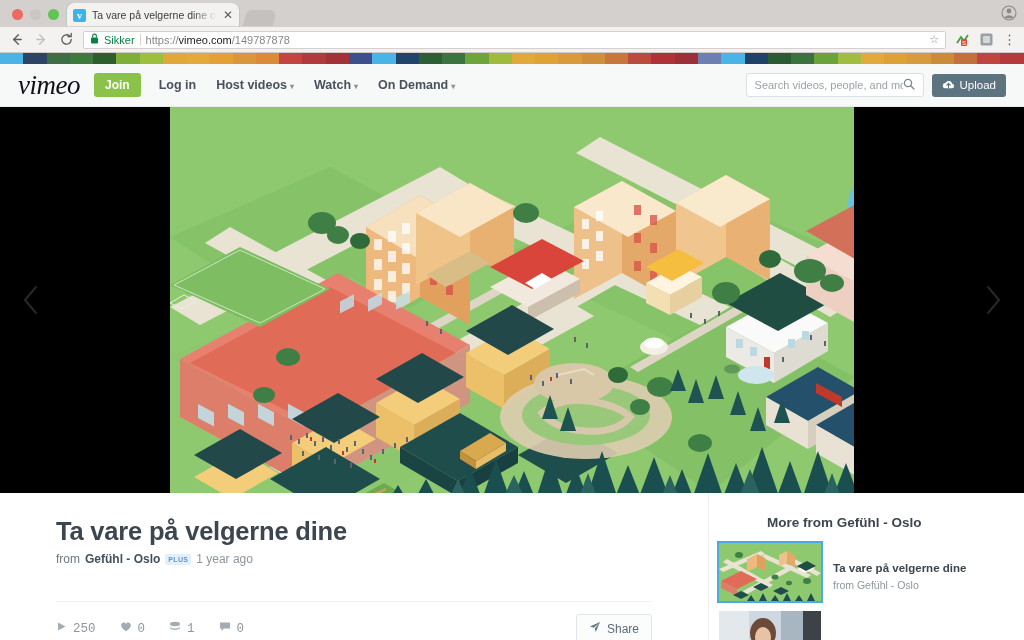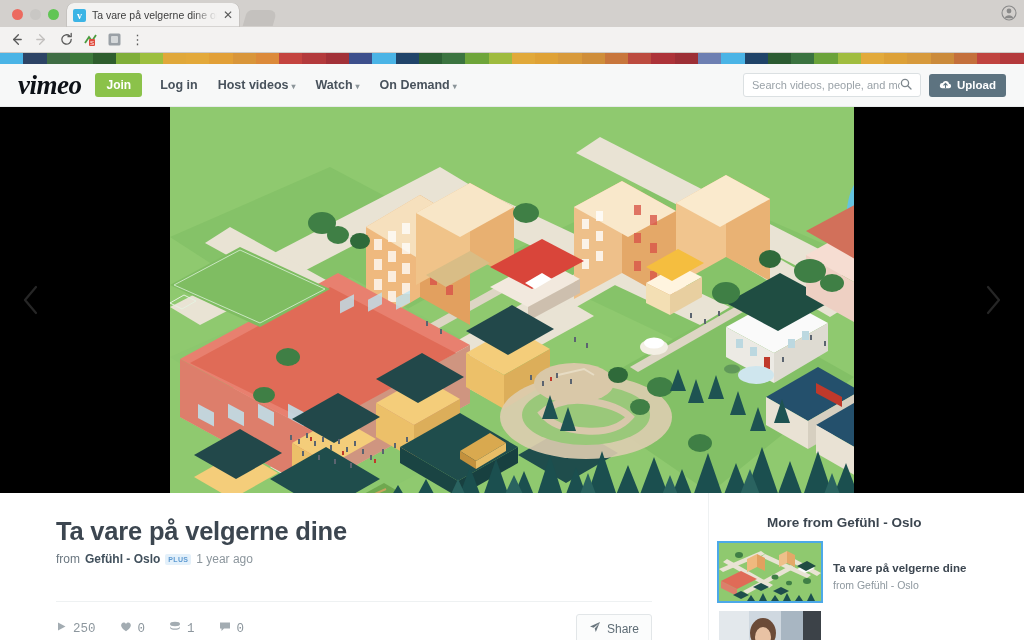--- a/index.html
+++ b/index.html
@@ -113,21 +113,21 @@
     height: 43px;
     background: #f7f8f8;
     display: flex;
     align-items: center;
     padding: 0 18px;
     border-bottom: 1px solid #e8ebec;
   }
   .vimeo-logo {
     font-family: "Liberation Serif", serif;
     font-style: italic;
-    font-weight: bold;
+    font-weight: normal;
     font-size: 27px;
     color: #0d1117;
     letter-spacing: -0.5px;
     margin-right: 14px;
     cursor: pointer;
   }
   .join-btn {
     background: #8bc24a;
     color: #fff;
     font-size: 12px;
@@ -159,21 +159,21 @@
     border: none; outline: none; flex: 1;
     font-size: 11px; color: #7d868c;
     font-family: "Liberation Sans", sans-serif;
     background: transparent;
   }
   .search-box input::placeholder { color: #9aa2a8; }
   .upload-btn {
     background: #5d7380;
     color: #fff;
     font-size: 11.5px;
-    font-weight: bold;
+    font-weight: normal;
     padding: 5px 10px;
     border-radius: 3px;
     display: flex; align-items: center; gap: 5px;
     cursor: pointer;
   }
 
   
   .player-wrap {
     position: relative;
     height: 386px;
@@ -390,20 +390,32 @@
           <path d="M11 8 H3" stroke="#c2c0be" stroke-width="1.4" stroke-linecap="round"></path>
         </svg>
     </span>
     <span class="nav-icon">
       <svg width="15" height="15" viewBox="0 0 16 16">
           <path d="M13 8a5 5 0 1 1-1.6-3.7" fill="none" stroke="#5a5a5a" stroke-width="1.4" stroke-linecap="round"></path>
           <path d="M13 1.6 V5 H9.6" fill="none" stroke="#5a5a5a" stroke-width="1.4" stroke-linecap="round" stroke-linejoin="round"></path>
         </svg>
     </span>
 
+    <div class="omnibox">
+      <span class="lock">
+        <svg width="9" height="11" viewBox="0 0 9 11">
+            <rect x="1" y="4.5" width="7" height="6" rx="1" fill="#0b8043"></rect>
+            <path d="M2.6 4.5V3a1.9 1.9 0 0 1 3.8 0v1.5" fill="none" stroke="#0b8043" stroke-width="1.1"></path>
+          </svg>
+      </span>
+      <span class="secure-text">Sikker</span>
+      <span class="omni-div"></span>
+      <span><span class="url-grey">https://</span><span class="url-dark">vimeo.com</span><span class="url-grey">/149787878</span></span>
+      <span class="star">☆</span>
+    </div>
 
     <span class="ext-icon">
       <svg width="15" height="15" viewBox="0 0 15 15">
           <path d="M2 11 L6 5 L9 9 L13 3" stroke="#4a9b3f" stroke-width="1.8" fill="none"></path>
           <rect x="6" y="7" width="6" height="7" rx="1" fill="#e04a3c"></rect>
           <text x="9" y="12.8" font-size="6" fill="#fff" text-anchor="middle" font-family="Liberation Sans">S</text>
         </svg>
     </span>
     <span class="ext-icon">
       <svg width="15" height="15" viewBox="0 0 15 15">

